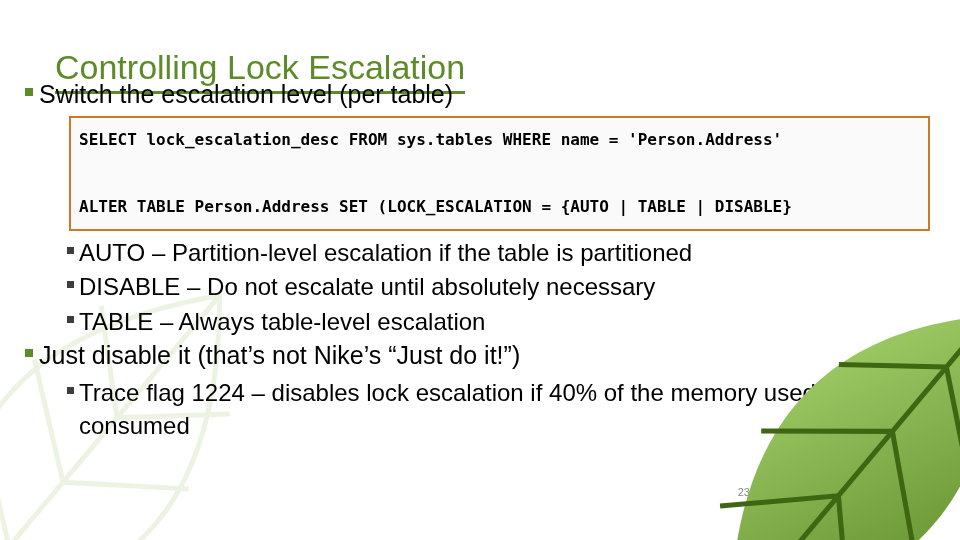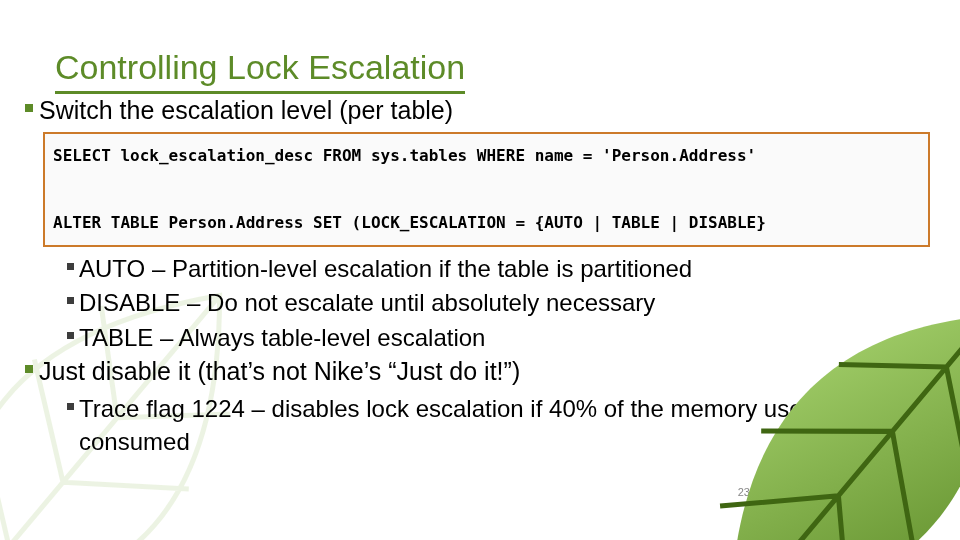--- a/index.html
+++ b/index.html
@@ -1,21 +1,21 @@
 <!DOCTYPE html>
 <html><head>
 <meta charset="utf-8">
 <style>
   html,body{margin:0;padding:0;width:960px;height:540px;background:#fff;font-family:"Segoe UI",Tahoma,sans-serif;color:#000;overflow:hidden;position:relative}
   .slide{position:relative;width:960px;height:540px}
   .title{position:absolute;left:55px;top:48px;font-size:34px;font-weight:400;color:#5d8b28;border-bottom:3px solid #5d8b28;padding-bottom:4px}
-  .body{position:absolute;left:25px;top:95px;right:30px}
+  .body{position:absolute;left:25px;top:79px;right:30px}
   .b1{margin:0 0 6px 0;padding-left:14px;position:relative;font-size:25px;line-height:1.25}
   .b1::before{content:"";position:absolute;left:0;top:9px;width:8px;height:8px;background:#5d8b28}
-  .codebox{margin:6px 0 6px 18px;border:2px solid #cc7a2a;background:#fafafa;padding:5px 8px;font-family:Consolas,Menlo,monospace;font-size:16px;font-weight:bold;white-space:pre-wrap;line-height:2.1}
+  .codebox{margin:6px 0 6px 44px;border:2px solid #cc7a2a;background:#fafafa;padding:5px 8px;font-family:Consolas,Menlo,monospace;font-size:16px;font-weight:bold;white-space:pre-wrap;line-height:2.1}
   .lvl2{margin:2px 0 2px 42px;padding-left:12px;position:relative;font-size:24px;line-height:1.35}
   .lvl2::before{content:"";position:absolute;left:0;top:10px;width:7px;height:7px;background:#3d3d3d}
   .pagenum{position:absolute;right:210px;bottom:42px;font-size:11px;color:#888}
   .leaf-back{position:absolute;left:-120px;bottom:-120px;width:420px;height:420px;transform:rotate(220deg);opacity:0.18;pointer-events:none}
   .leaf-front{position:absolute;right:-110px;bottom:-140px;width:420px;height:420px;transform:rotate(40deg);pointer-events:none}
 </style>
 </head>
 <body>
 
 <div class="slide">

